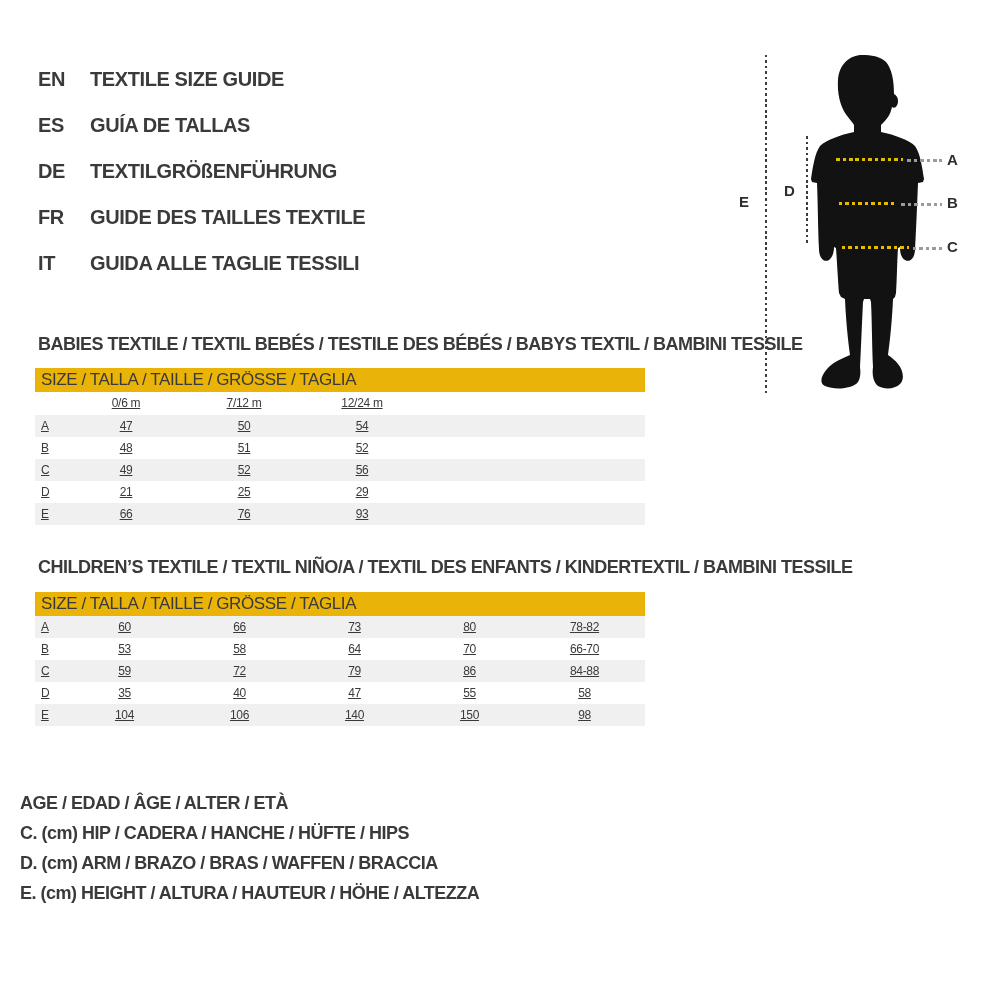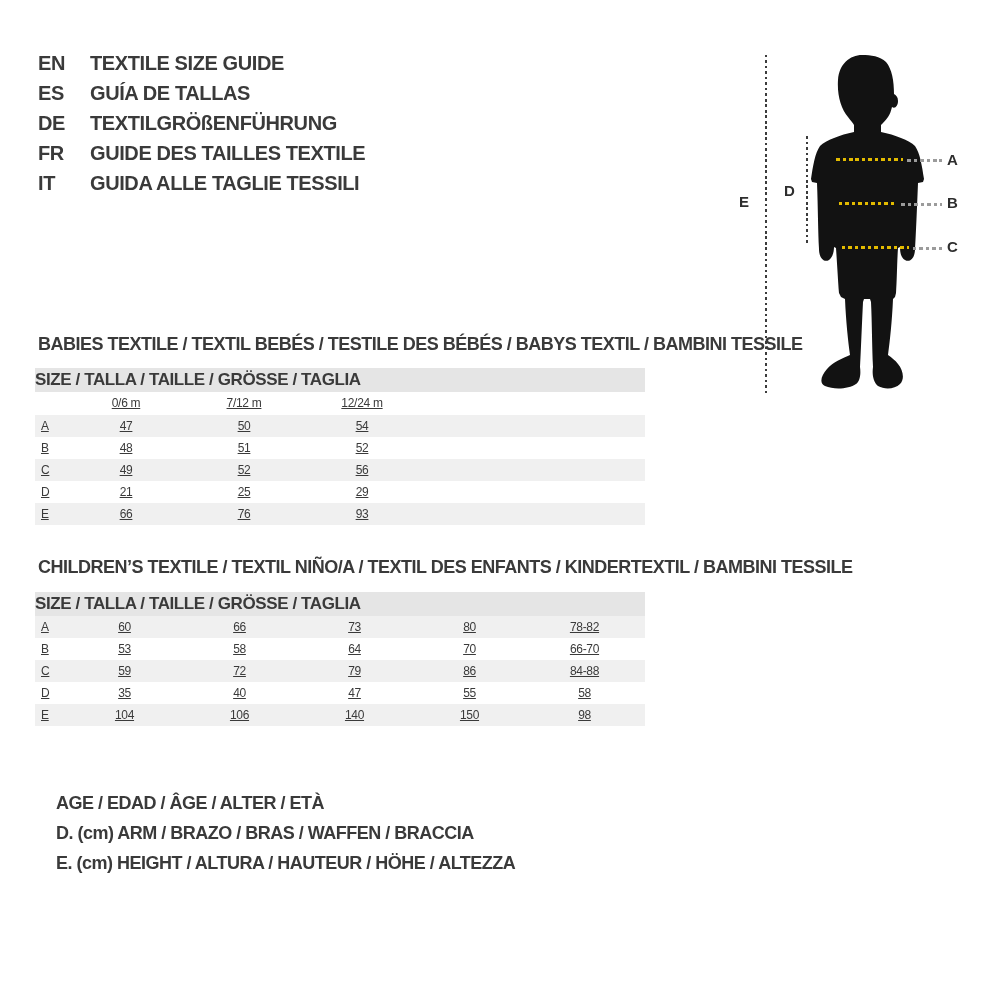--- a/index.html
+++ b/index.html
@@ -4,36 +4,36 @@
 <style>
   html,body{margin:0;padding:0;background:#fff;}
   .page{
     position:relative;width:1000px;height:1000px;background:#ffffff;overflow:hidden;
     font-family:"Liberation Sans", sans-serif;color:#3a3a3a;
   }
   .abs{position:absolute;}
 
   
   .lang-list{left:38px;top:48px;}
-  .lang-row{display:flex;height:30px;line-height:30px;font-size:20px;font-weight:700;letter-spacing:-0.4px;}
+  .lang-row{display:flex;height:30px;line-height:30px;font-size:20px;font-weight:700;letter-spacing:-0.4px;margin-top:16px;}
   .lang-code{width:52px;}
 
   
   .vdots{width:2px;background:repeating-linear-gradient(to bottom,#3c3c3c 0 2.5px,transparent 2.5px 5.5px);}
   .ydash{height:3px;background:repeating-linear-gradient(to right,#e3bb00 0 3.5px,transparent 3.5px 6.5px);}
   .gdash{height:2.5px;background:repeating-linear-gradient(to right,#9b9b9b 0 3.5px,transparent 3.5px 6.5px);}
   .mlabel{font-size:15px;font-weight:700;line-height:20px;color:#2e2e2e;letter-spacing:-0.3px;}
 
   
   .sec-heading{font-size:18px;font-weight:700;letter-spacing:-0.5px;line-height:22px;white-space:nowrap;}
 
   
   .stable{width:610px;}
-  .thead{height:24px;line-height:24px;background:#e5e5e5;
-         font-size:17px;font-weight:700;letter-spacing:-0.4px;box-sizing:border-box;}
+  .thead{height:24px;line-height:24px;background:#eab308;padding-left:6px;
+         font-size:17px;font-weight:400;letter-spacing:-0.4px;box-sizing:border-box;}
   .trow{display:grid;height:22px;line-height:22px;font-size:12px;letter-spacing:-0.3px;text-decoration:underline;}
   .babies-grid{grid-template-columns:32px 118px 118px 118px 1fr;}
   .children-grid{grid-template-columns:32px 115px 115px 115px 115px 115px 1fr;}
   .trow.cols{height:23px;line-height:23px;}
   .trow.stripe{background:#f0f0f0;}
   .cell{text-align:center;}
   .cell.rlabel{text-align:left;padding-left:6px;}
 
   
   .legend-line{height:30px;line-height:30px;font-size:18px;font-weight:700;letter-spacing:-0.5px;white-space:nowrap;}
@@ -193,19 +193,20 @@
       <span class="cell rlabel">E</span>
       <span class="cell">104</span>
       <span class="cell">106</span>
       <span class="cell">140</span>
       <span class="cell">150</span>
       <span class="cell">98</span>
       <span></span>
     </div>
   </div>
 
-  <div class="abs" style="left:56px;top:788px;">
+  <div class="abs" style="left:20px;top:788px;">
     <div class="legend-line">AGE / EDAD / ÂGE / ALTER / ETÀ</div>
+    <div class="legend-line">C. (cm) HIP / CADERA / HANCHE / HÜFTE / HIPS</div>
     <div class="legend-line">D. (cm) ARM / BRAZO / BRAS / WAFFEN / BRACCIA</div>
     <div class="legend-line">E. (cm) HEIGHT / ALTURA / HAUTEUR / HÖHE / ALTEZZA</div>
   </div>
 
 </div>
 
 </body></html>

